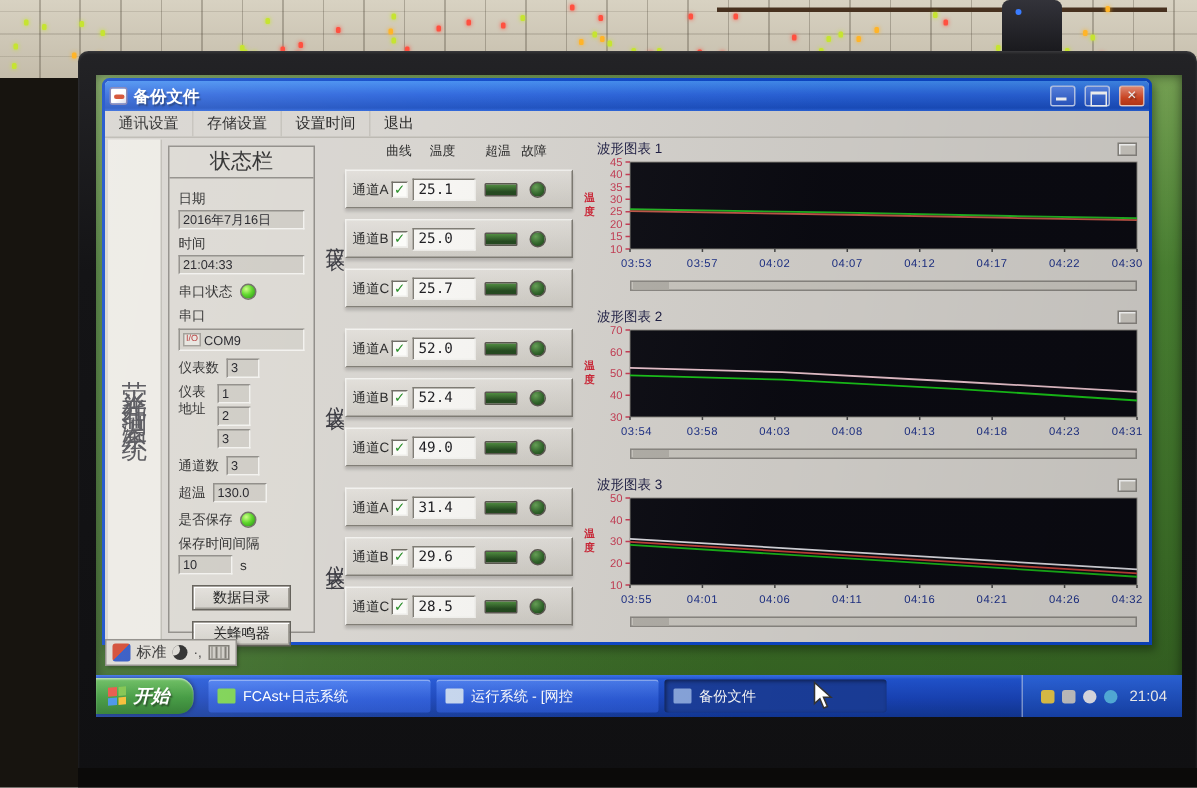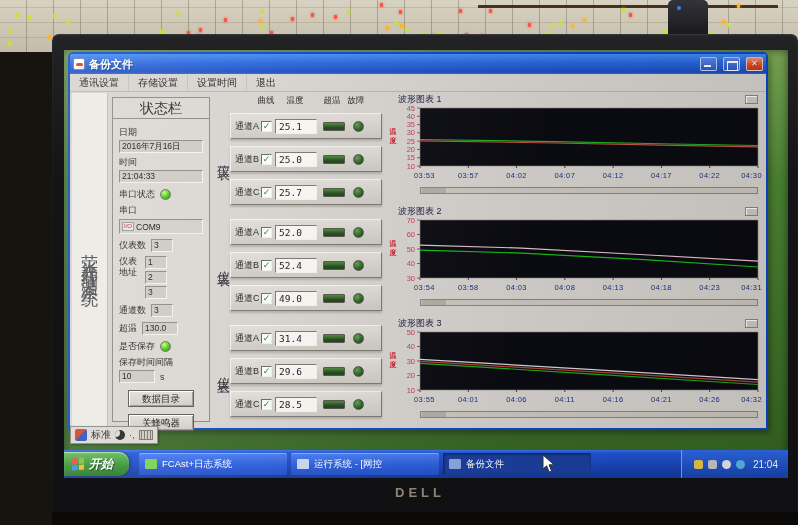--- a/index.html
+++ b/index.html
@@ -594,15 +594,14 @@
       </div>
     </div>
 
     <svg class="cursor" width="14" height="20" viewBox="0 0 14 20">
       <polygon points="1,1 1,15 4.6,11.8 7.2,18 9.6,17 7,10.8 12,10.8" fill="#fff" stroke="#333" stroke-width="1"></polygon>
     </svg>
 
     <div class="glare"></div>
   </div>
 
-  <div class="dell-logo">DELL</div>
   <div class="desk-strip"></div>
 </div>
 
 </body></html>

